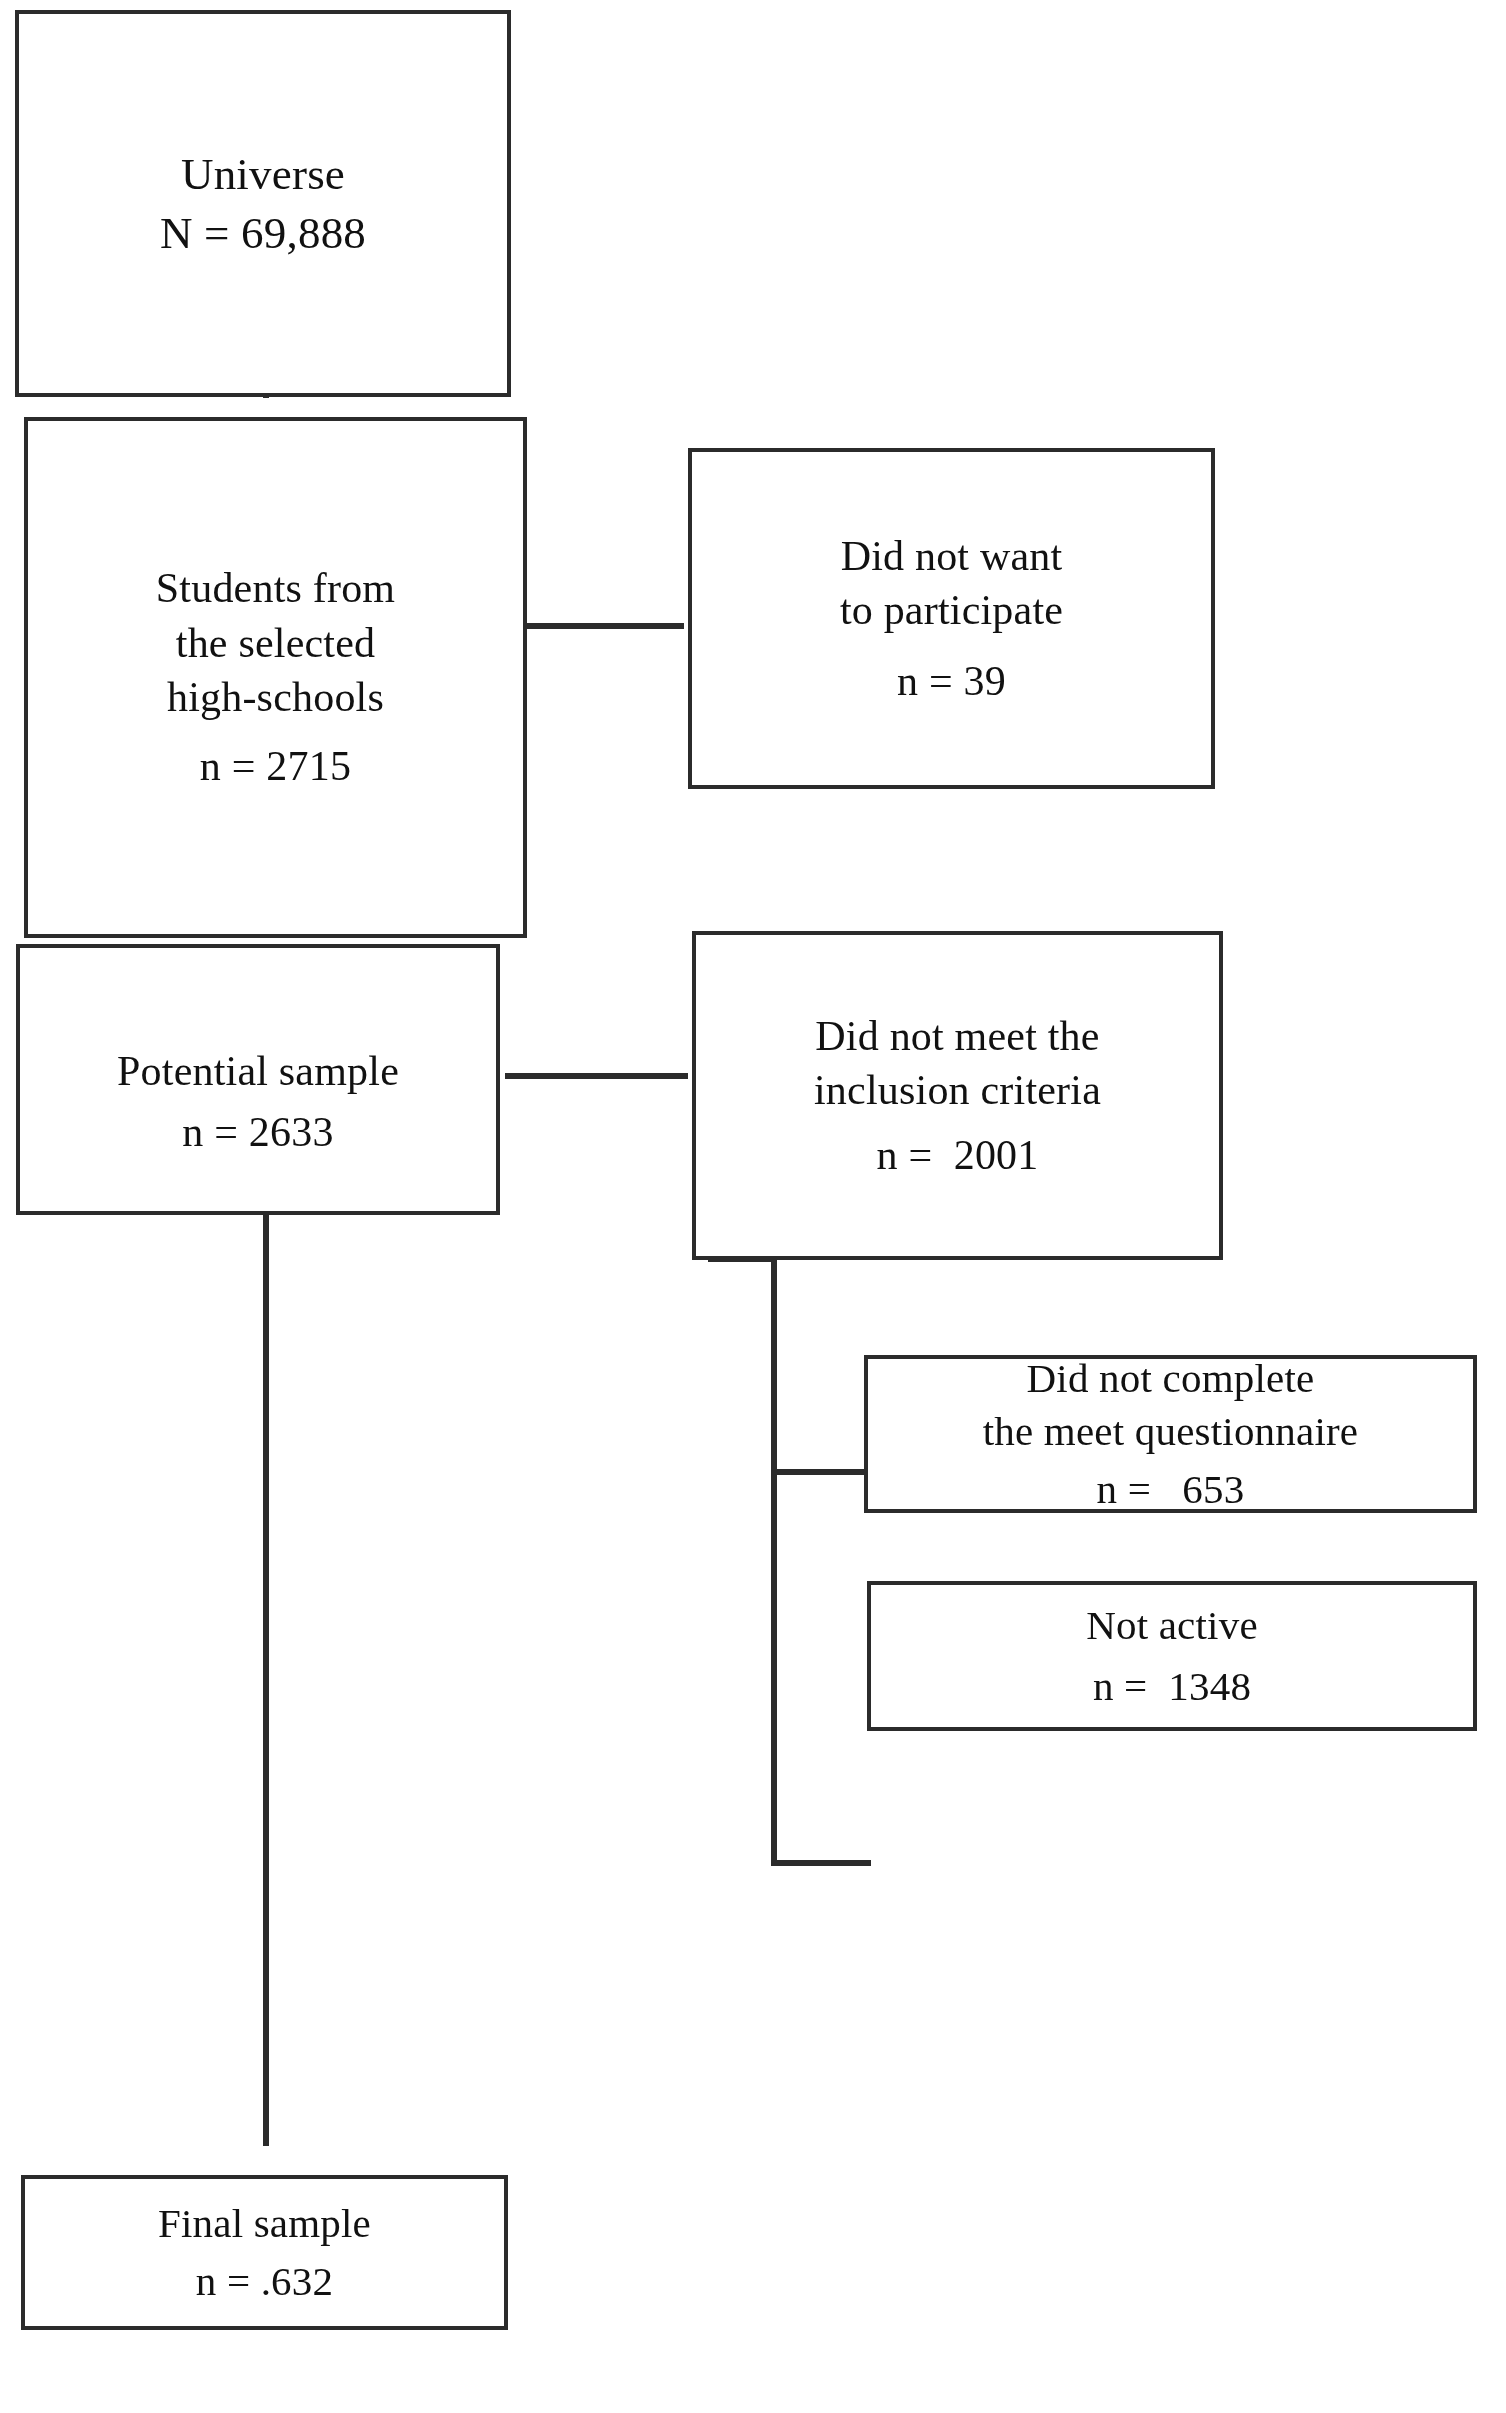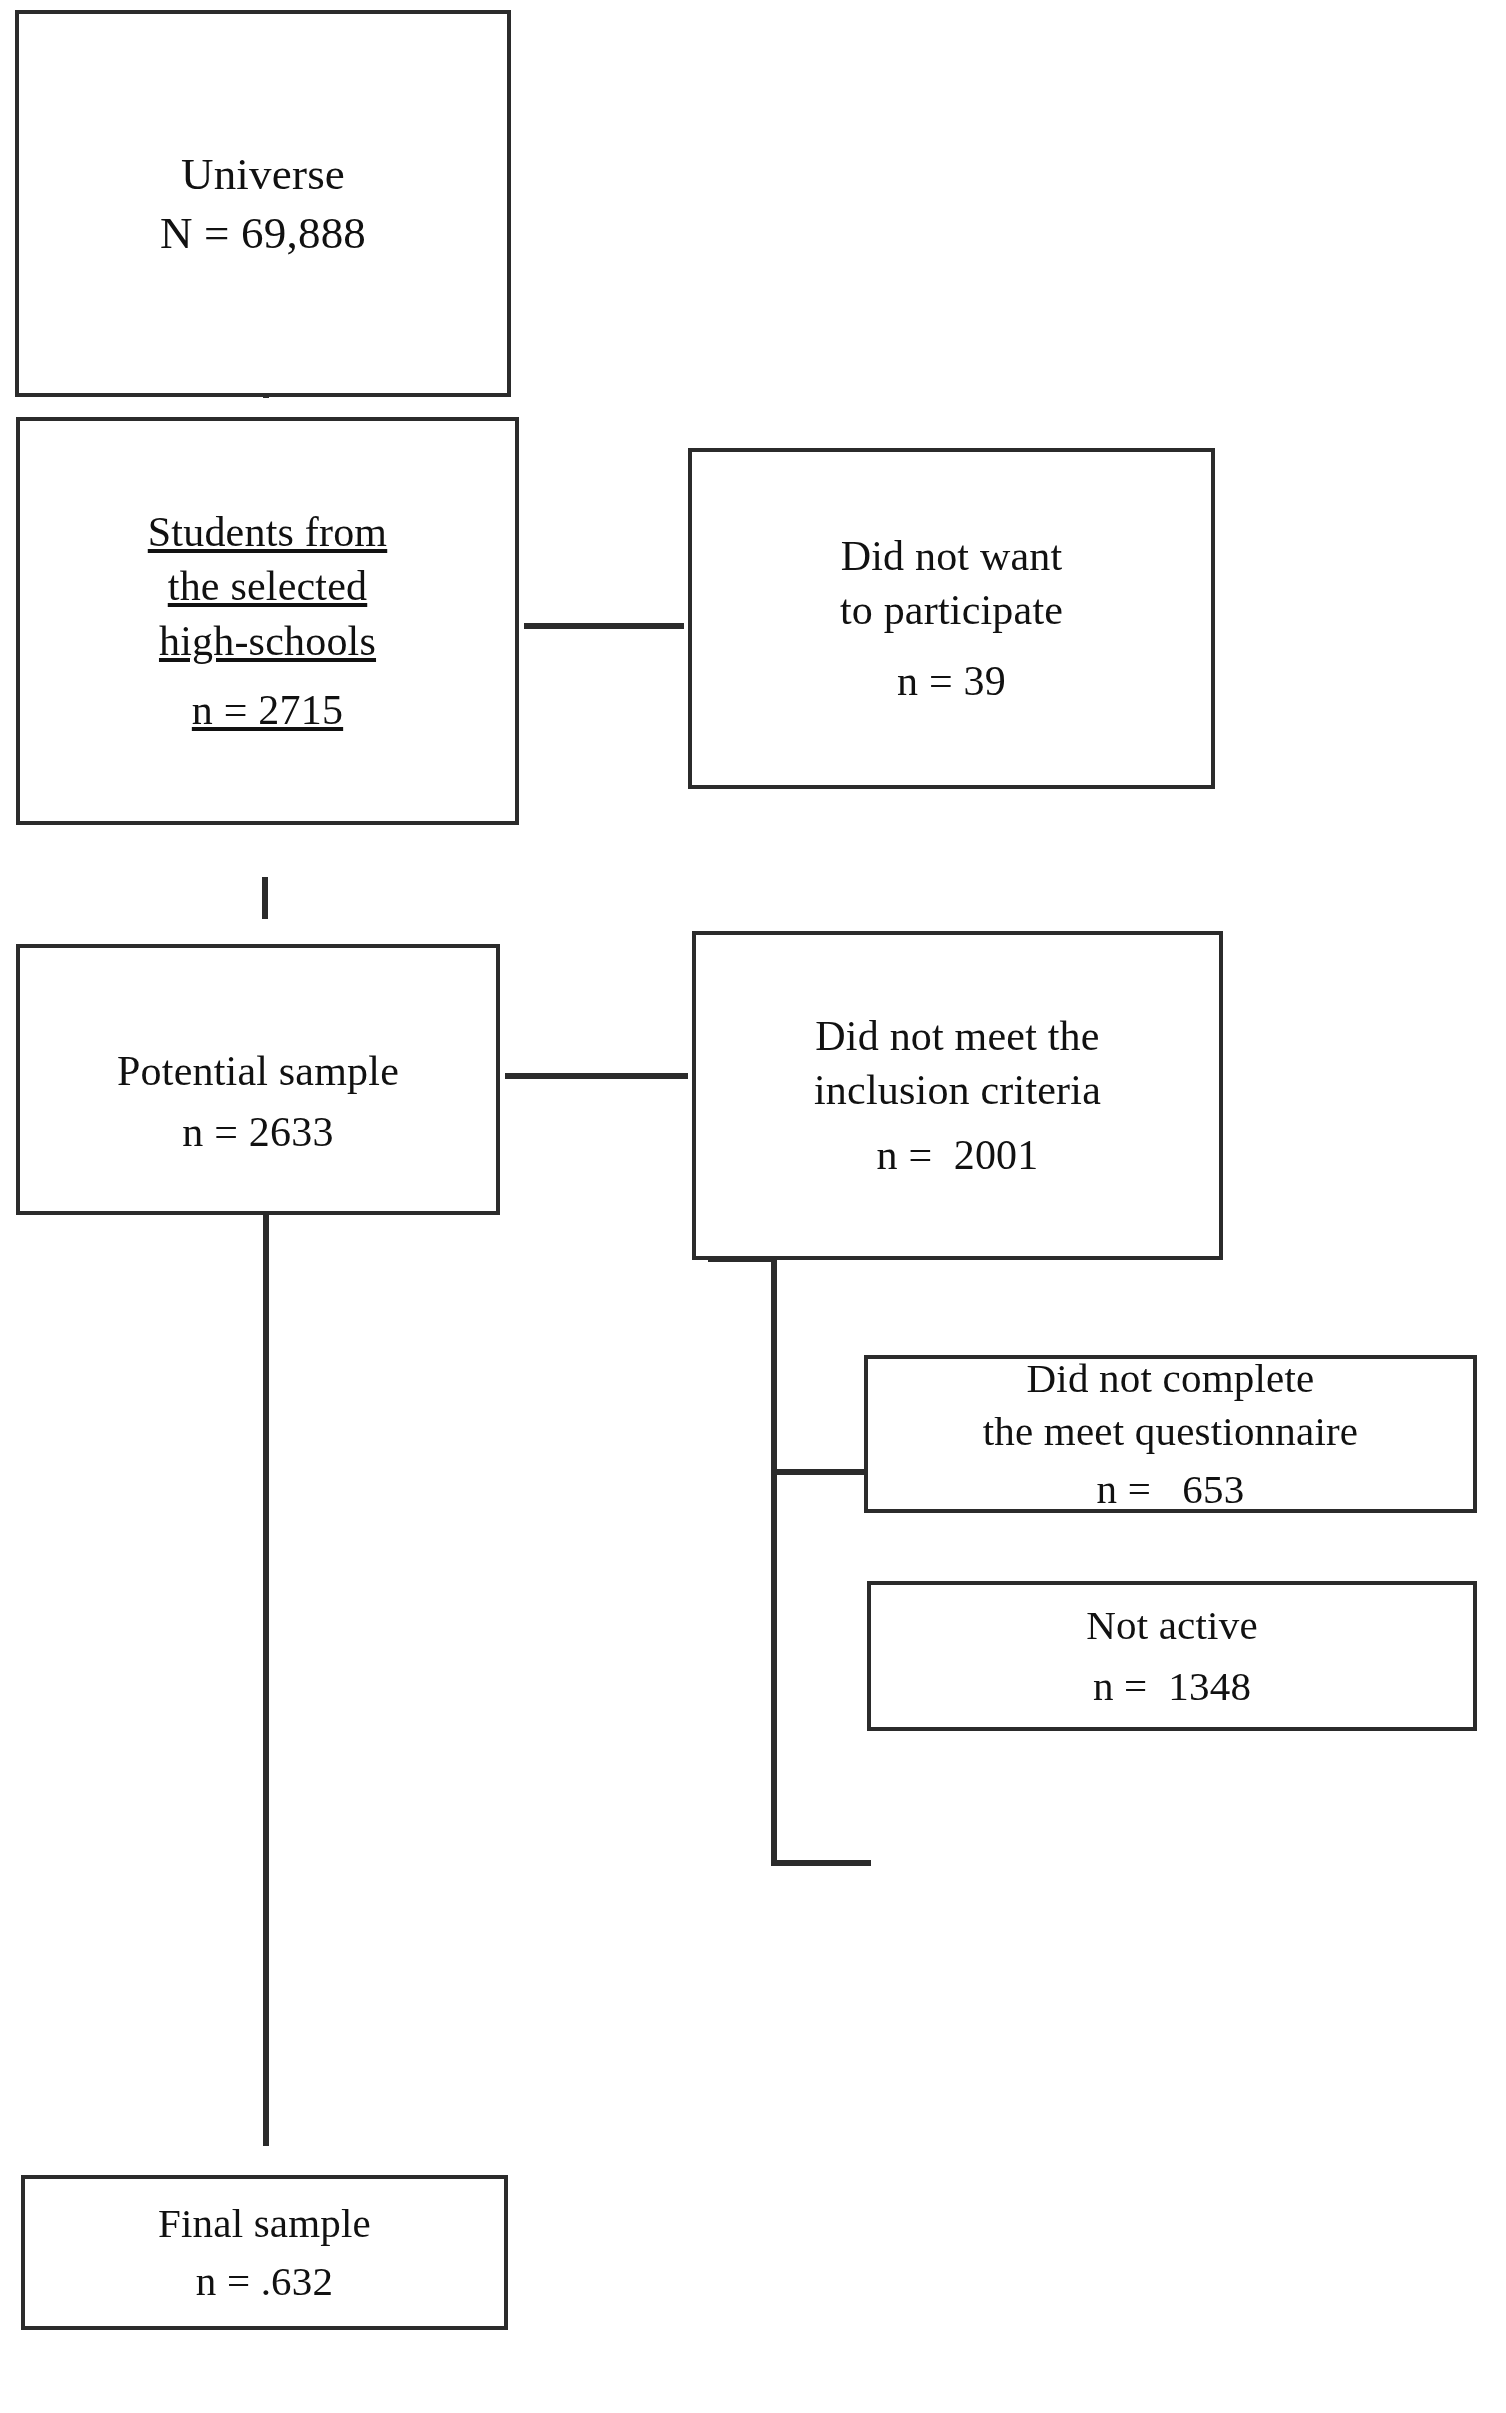--- a/index.html
+++ b/index.html
@@ -33,21 +33,21 @@
     line-height: 1.30;
     letter-spacing: 0.2px;
   }
   .connector {
     position: absolute;
     background: #2b2b2b;
   }
 
   
   #box-universe       { left: 15px;   top: 10.2px;   width: 496px;  height: 387px; }
-  #box-students       { left: 16px;   top: 417px;  width: 503px;  height: 408px; text-decoration: underline; }
+  #box-students       { left: 24px;   top: 417px;  width: 503px;  height: 521px; }
   #box-no-participate { left: 688px;  top: 448px;  width: 527px;  height: 341px; }
   #box-potential      { left: 16px;   top: 944px; width: 484px;  height: 271px; }
   #box-no-criteria    { left: 692px;  top: 931px; width: 531px;  height: 329px; }
   #box-incomplete     { left: 864px; top: 1355px; width: 613px;  height: 158px; }
   #box-not-active     { left: 867px; top: 1581px; width: 610px;  height: 150px; }
   #box-final          { left: 21px;   top: 2175px; width: 487px;  height: 155px; }
 
   
   #box-universe .line       { font-size: 45px; }
   #box-students .line       { font-size: 42px; }

